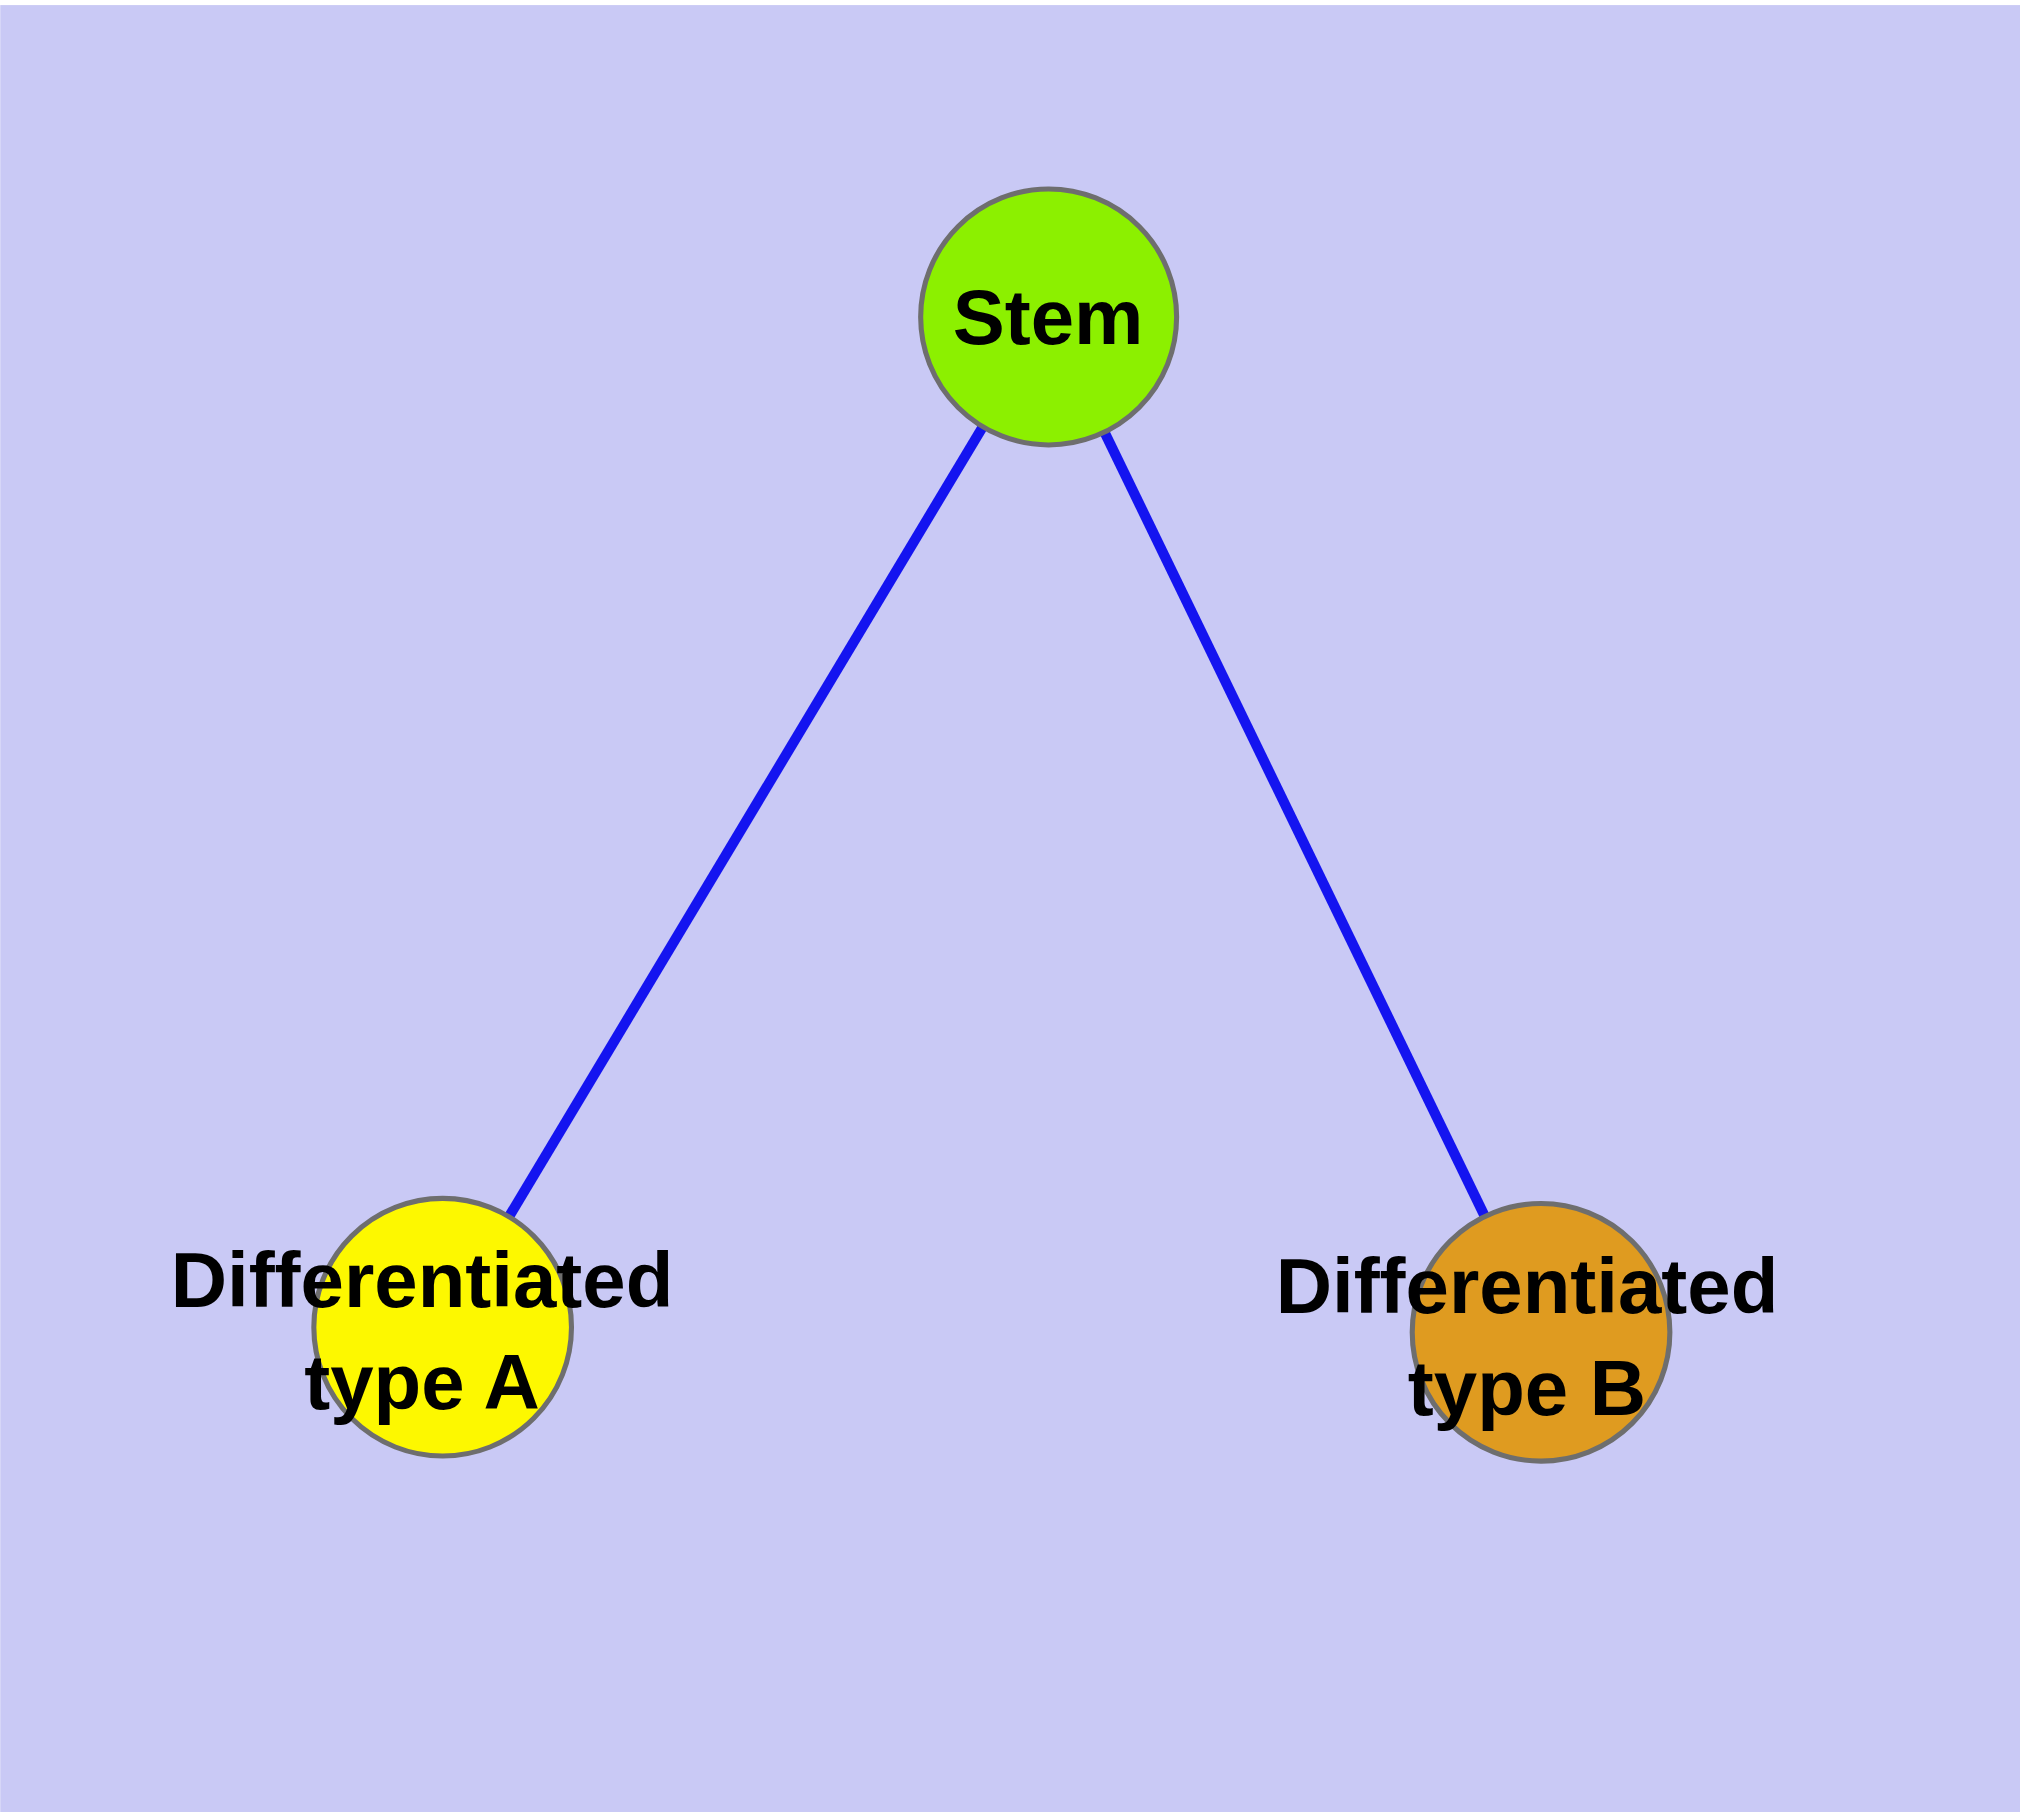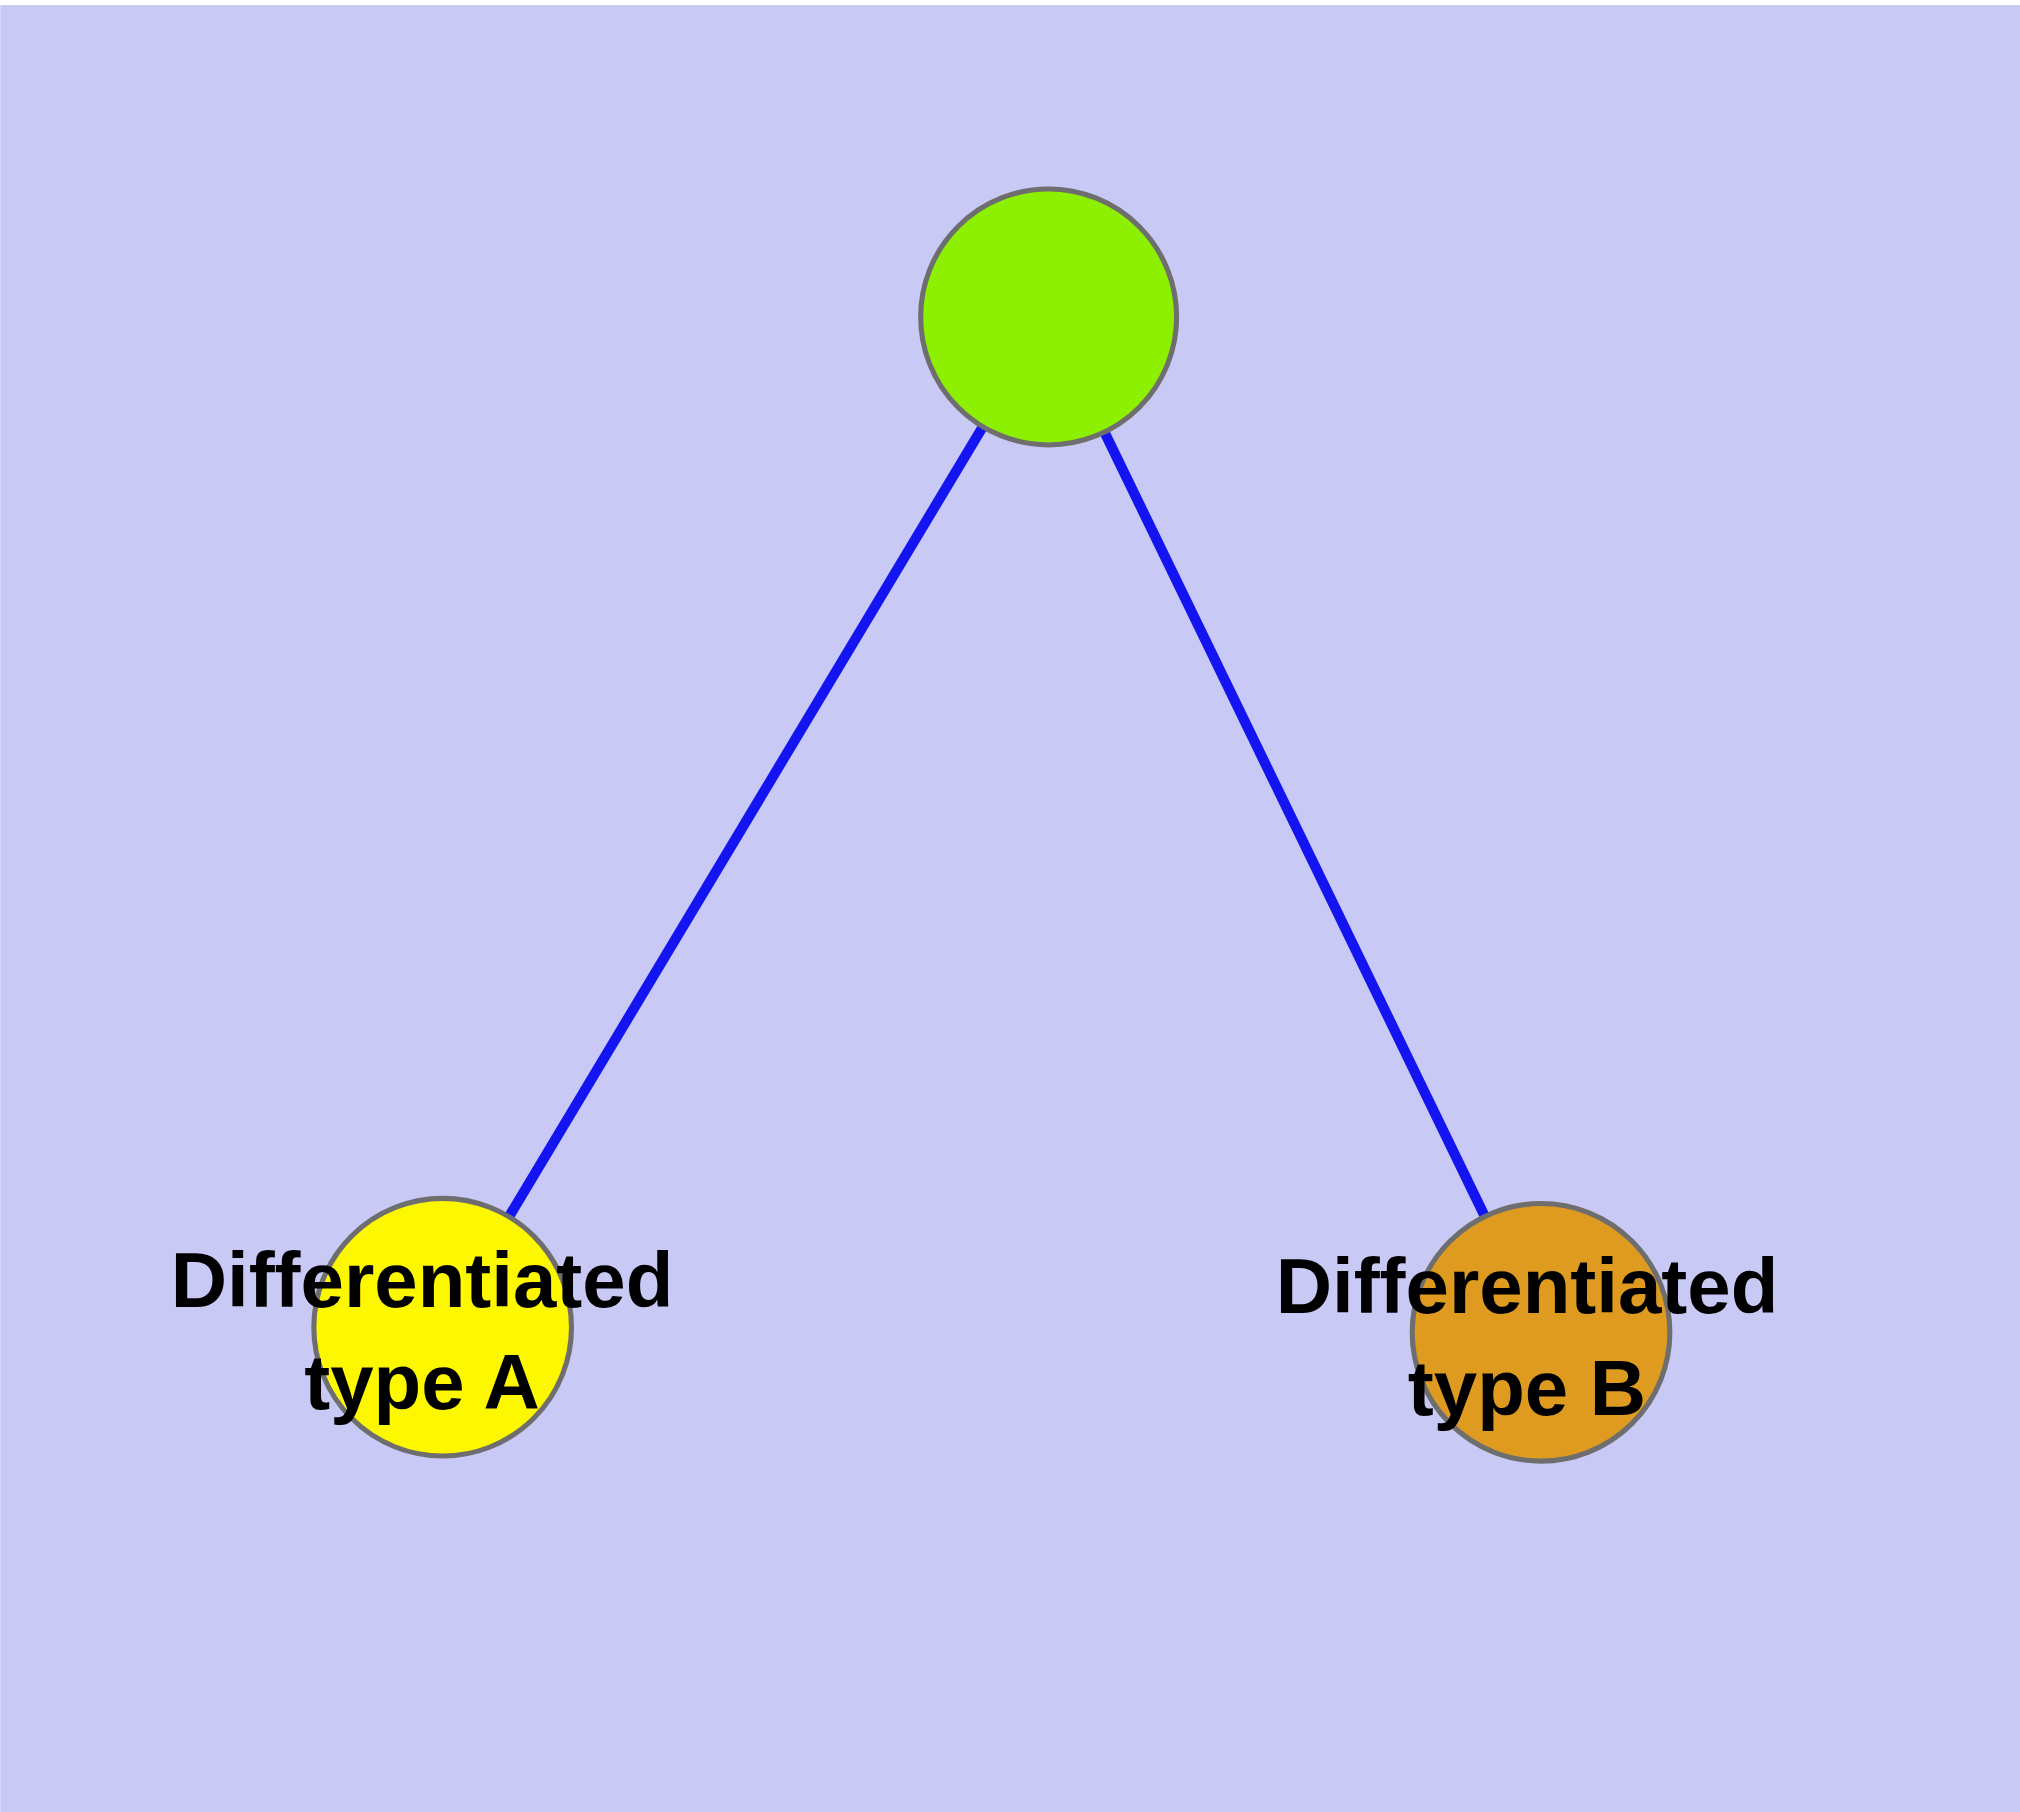--- a/index.html
+++ b/index.html
@@ -48,20 +48,21 @@
 
     <line x1="1237" y1="374" x2="1818" y2="1572" stroke-width="12" stroke="#1414f0"></line>
 
     <circle cx="1237" cy="374" r="151" stroke-width="6" fill="#8cf000" stroke="#6e6e6e"></circle>
 
     <circle cx="522" cy="1566" r="152" stroke-width="6" fill="#fdf800" stroke="#6e6e6e"></circle>
 
     <circle cx="1818" cy="1572" r="152" stroke-width="6" fill="#df9b20" stroke="#6e6e6e"></circle>
   </svg>
 
+  <div class="node-label" style="left:1048px; top:317px;">Stem</div>
 
   <div class="node-label" style="left:422px; top:1331px;">Differentiated
 type A</div>
 
   <div class="node-label" style="left:1527px; top:1337px;">Differentiated
 type B</div>
 
 </div>
 
 

